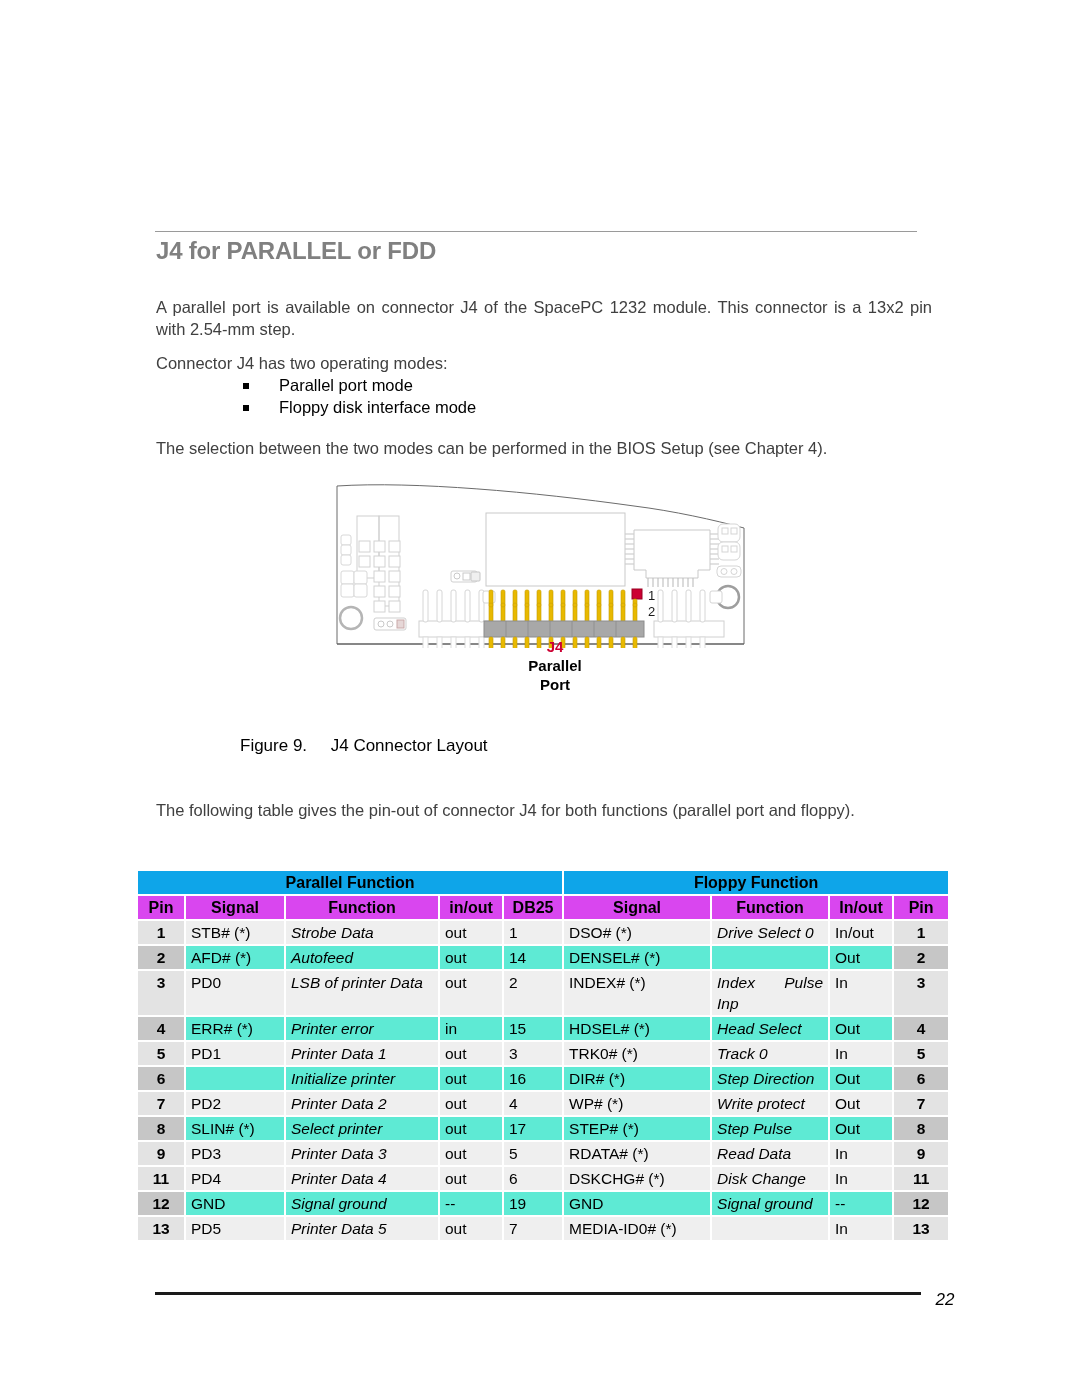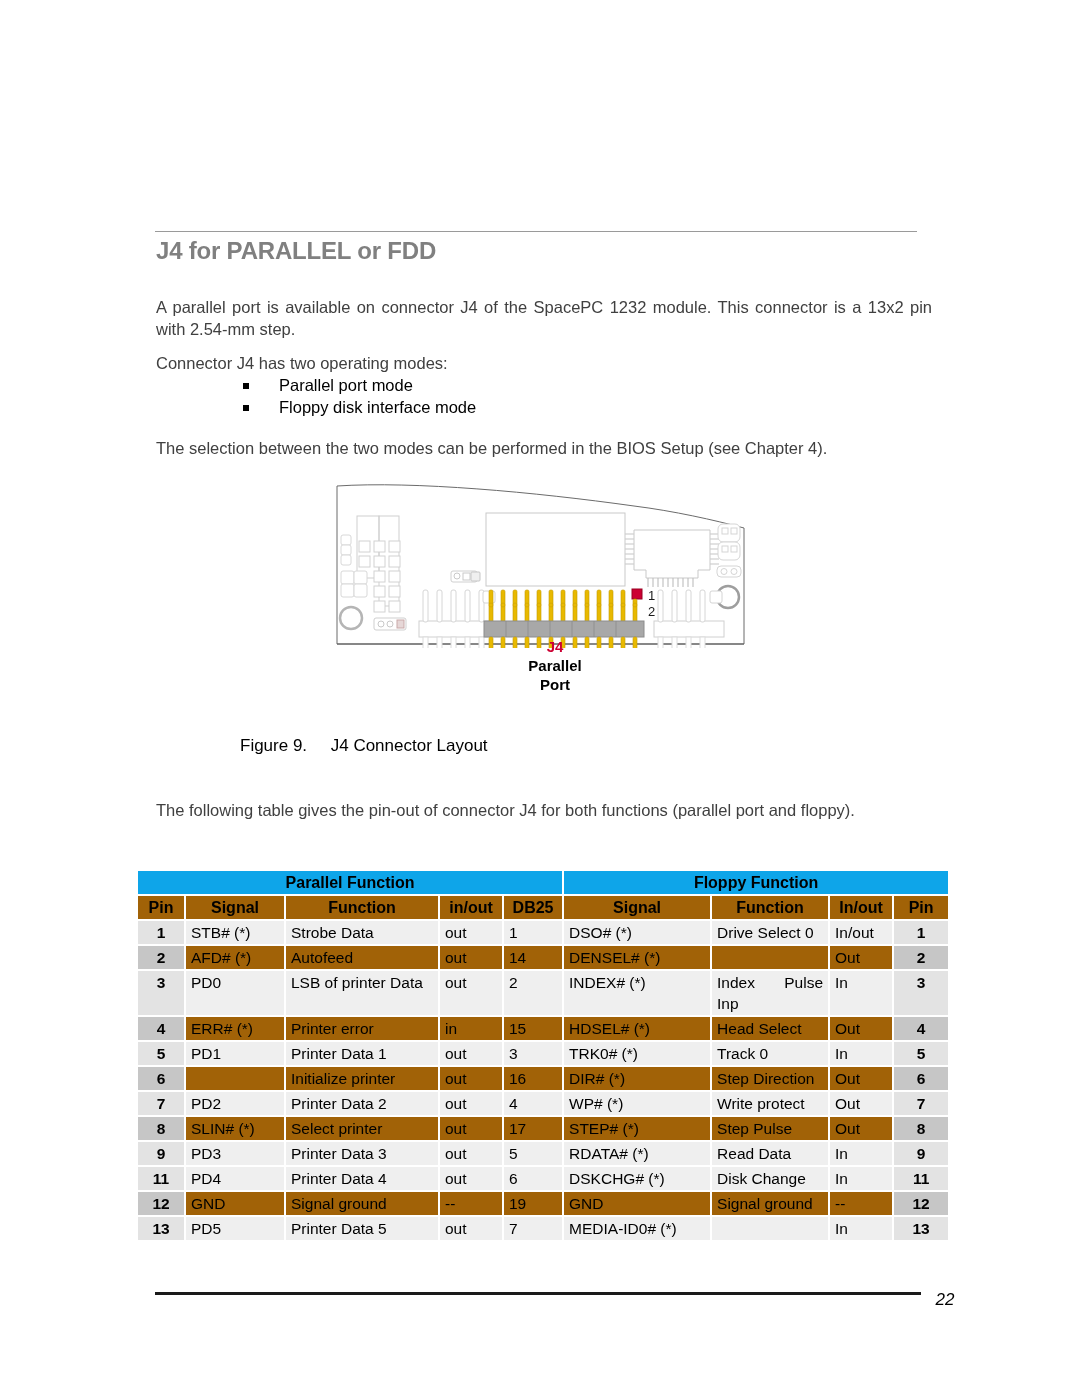--- a/index.html
+++ b/index.html
@@ -153,39 +153,40 @@
     height: 22px;
     box-sizing: border-box;
   }
   .grp-head {
     background: #0ea5e9;
     text-align: center !important;
     font-weight: bold !important;
     font-size: 16px;
   }
   .col-head {
-    background: #a16207;
+    background: #d946ef;
     text-align: center !important;
     font-weight: bold !important;
     font-size: 16px;
   }
   tr.light td { background: #efefef; }
-  tr.dark  td { background: #a16207; }
+  tr.dark  td { background: #5eead4; }
   td.pincell {
     text-align: center !important;
     font-weight: bold !important;
   }
   tr.light td.pincell { background: #e3e3e3; }
   tr.dark  td.pincell { background: #c6c6c6; }
   td.just { text-align: justify; }
 
   
   td.just.wrapme {
     text-align: justify;
     text-align-last: left;
+    font-style: italic;
   }
 
   
   .footer-rule {
     position: absolute;
     left: 155px;
     top: 1292px;
     width: 766px;
     height: 3px;
     background: #1a1a1a;

